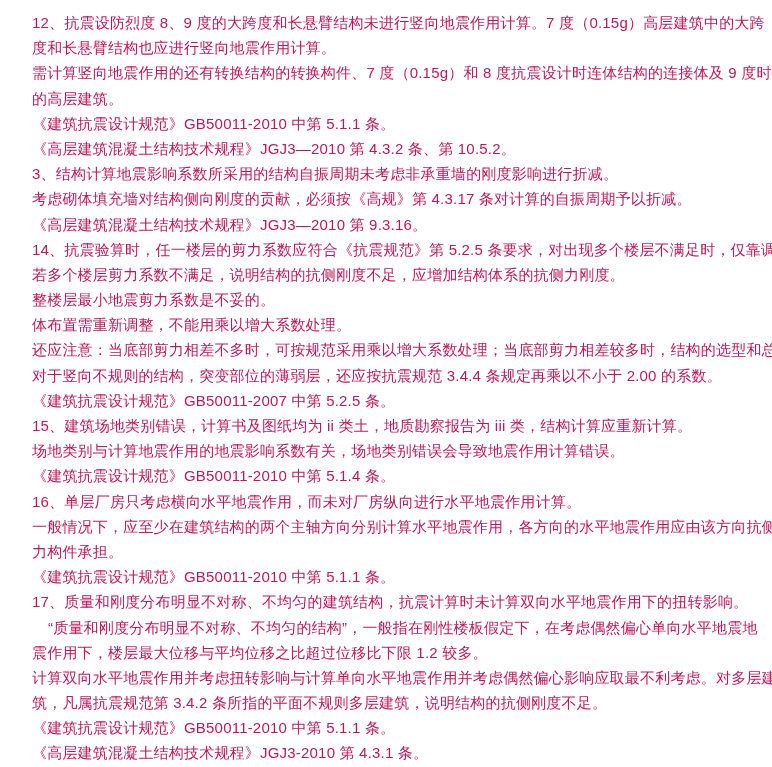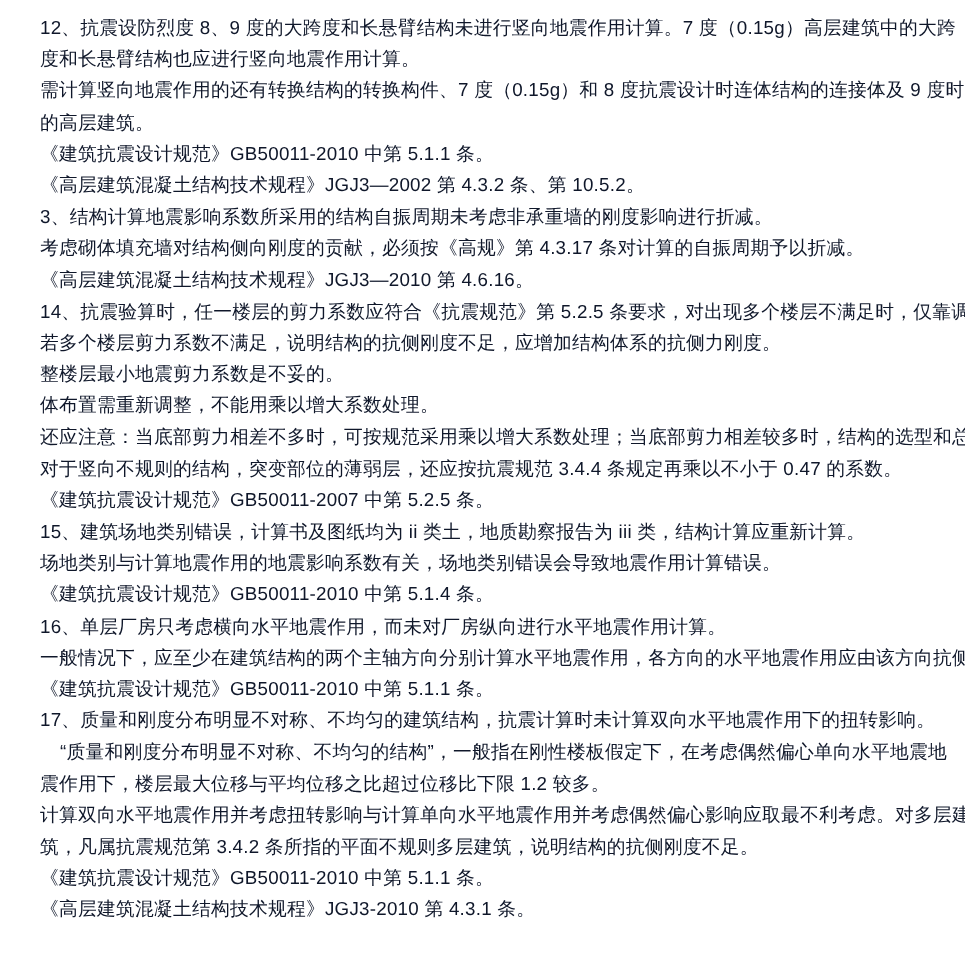--- a/index.html
+++ b/index.html
@@ -22,51 +22,52 @@
     white-space: nowrap;
     overflow: hidden;
   }
   .item { margin: 0; padding: 0; }
   .line { height: 25.2px; }
   .line.indent { padding-left: 16px; }
 </style>
 </head>
 <body style="background: rgb(255, 255, 255);">
 
-<div class="doc" style="color: #0f172a;">
+<div class="doc" style="color: #be185d;">
     <div class="item">
       <div class="line">12、抗震设防烈度 8、9 度的大跨度和长悬臂结构未进行竖向地震作用计算。7 度（0.15g）高层建筑中的大跨</div>
       <div class="line">度和长悬臂结构也应进行竖向地震作用计算。</div>
       <div class="line">需计算竖向地震作用的还有转换结构的转换构件、7 度（0.15g）和 8 度抗震设计时连体结构的连接体及 9 度时</div>
       <div class="line">的高层建筑。</div>
       <div class="line">《建筑抗震设计规范》GB50011-2010 中第 5.1.1 条。</div>
-      <div class="line">《高层建筑混凝土结构技术规程》JGJ3—2002 第 4.3.2 条、第 10.5.2。</div>
+      <div class="line">《高层建筑混凝土结构技术规程》JGJ3—2010 第 4.3.2 条、第 10.5.2。</div>
     </div>
     <div class="item">
       <div class="line">3、结构计算地震影响系数所采用的结构自振周期未考虑非承重墙的刚度影响进行折减。</div>
       <div class="line">考虑砌体填充墙对结构侧向刚度的贡献，必须按《高规》第 4.3.17 条对计算的自振周期予以折减。</div>
-      <div class="line">《高层建筑混凝土结构技术规程》JGJ3—2010 第 4.6.16。</div>
+      <div class="line">《高层建筑混凝土结构技术规程》JGJ3—2010 第 9.3.16。</div>
     </div>
     <div class="item">
       <div class="line">14、抗震验算时，任一楼层的剪力系数应符合《抗震规范》第 5.2.5 条要求，对出现多个楼层不满足时，仅靠调</div>
       <div class="line">若多个楼层剪力系数不满足，说明结构的抗侧刚度不足，应增加结构体系的抗侧力刚度。</div>
       <div class="line">整楼层最小地震剪力系数是不妥的。</div>
       <div class="line">体布置需重新调整，不能用乘以增大系数处理。</div>
       <div class="line">还应注意：当底部剪力相差不多时，可按规范采用乘以增大系数处理；当底部剪力相差较多时，结构的选型和总</div>
-      <div class="line">对于竖向不规则的结构，突变部位的薄弱层，还应按抗震规范 3.4.4 条规定再乘以不小于 0.47 的系数。</div>
+      <div class="line">对于竖向不规则的结构，突变部位的薄弱层，还应按抗震规范 3.4.4 条规定再乘以不小于 2.00 的系数。</div>
       <div class="line">《建筑抗震设计规范》GB50011-2007 中第 5.2.5 条。</div>
     </div>
     <div class="item">
       <div class="line">15、建筑场地类别错误，计算书及图纸均为 ii 类土，地质勘察报告为 iii 类，结构计算应重新计算。</div>
       <div class="line">场地类别与计算地震作用的地震影响系数有关，场地类别错误会导致地震作用计算错误。</div>
       <div class="line">《建筑抗震设计规范》GB50011-2010 中第 5.1.4 条。</div>
     </div>
     <div class="item">
       <div class="line">16、单层厂房只考虑横向水平地震作用，而未对厂房纵向进行水平地震作用计算。</div>
       <div class="line">一般情况下，应至少在建筑结构的两个主轴方向分别计算水平地震作用，各方向的水平地震作用应由该方向抗侧</div>
+      <div class="line">力构件承担。</div>
       <div class="line">《建筑抗震设计规范》GB50011-2010 中第 5.1.1 条。</div>
     </div>
     <div class="item">
       <div class="line">17、质量和刚度分布明显不对称、不均匀的建筑结构，抗震计算时未计算双向水平地震作用下的扭转影响。</div>
       <div class="line indent">“质量和刚度分布明显不对称、不均匀的结构”，一般指在刚性楼板假定下，在考虑偶然偏心单向水平地震地</div>
       <div class="line">震作用下，楼层最大位移与平均位移之比超过位移比下限 1.2 较多。</div>
       <div class="line">计算双向水平地震作用并考虑扭转影响与计算单向水平地震作用并考虑偶然偏心影响应取最不利考虑。对多层建</div>
       <div class="line">筑，凡属抗震规范第 3.4.2 条所指的平面不规则多层建筑，说明结构的抗侧刚度不足。</div>
       <div class="line">《建筑抗震设计规范》GB50011-2010 中第 5.1.1 条。</div>
       <div class="line">《高层建筑混凝土结构技术规程》JGJ3-2010 第 4.3.1 条。</div>

